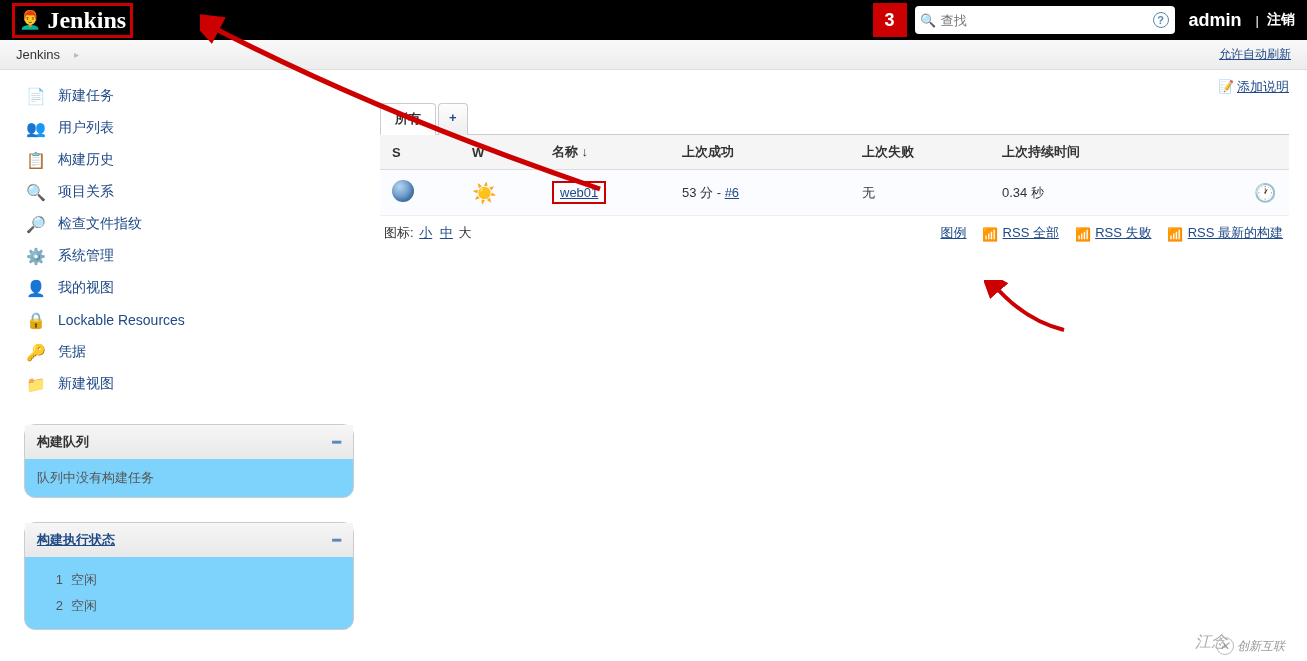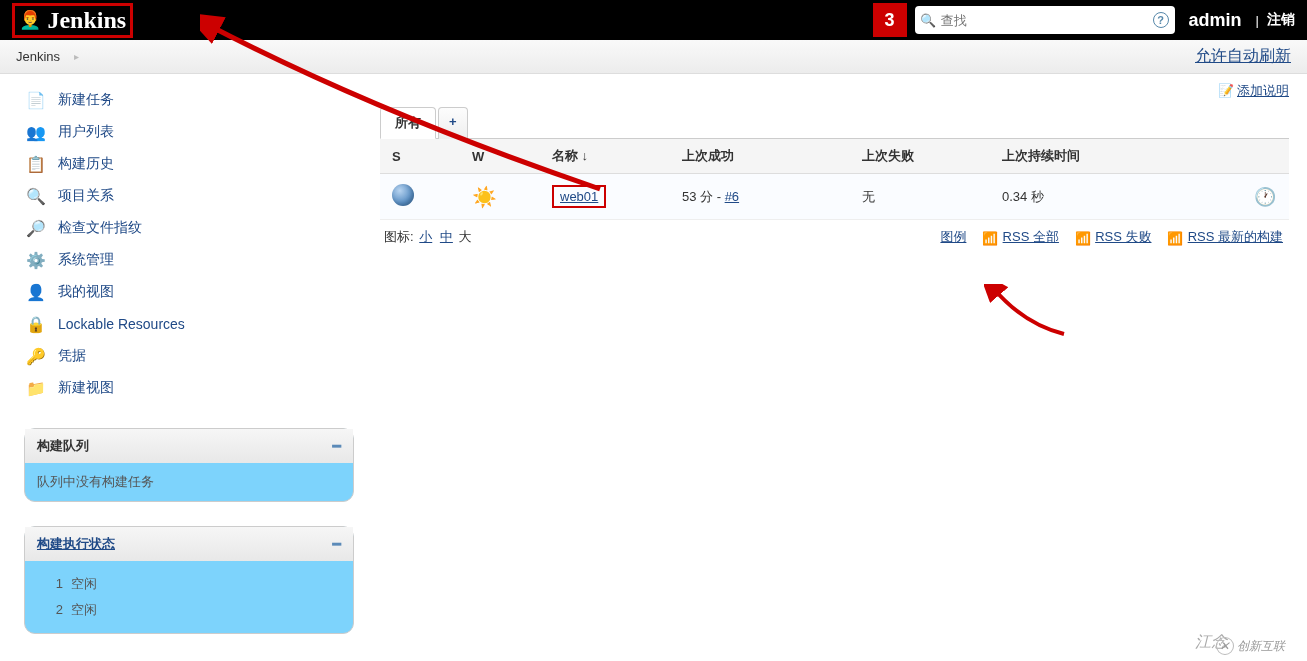--- a/index.html
+++ b/index.html
@@ -16,21 +16,21 @@
     .search-input { border: none; outline: none; font-size: 13px; flex: 1; color: #999; background: transparent; }
     .help-icon { color: #5788aa; margin-left: 6px; border: 1px solid #5788aa; border-radius: 50%; width: 16px; height: 16px; display: flex; align-items: center; justify-content: center; font-size: 11px; font-weight: bold; }
     .header-user { color: #ffffff; font-weight: bold; margin: 0 14px; font-size: 18px; }
     .header-sep { color: #fff; }
     .header-logout { color: #fff; font-weight: bold; margin-left: 8px; font-size: 14px; }
 
     .breadcrumb-bar { background: linear-gradient(#f9f9f9,#ececec); border-bottom: 1px solid #ddd; padding: 6px 16px; font-size: 13px; display: flex; align-items: center; }
     .breadcrumb-bar .crumb { color: #333; margin-right: 14px; }
     .breadcrumb-bar .sep { color: #bbb; font-size: 10px; }
     .breadcrumb-right { margin-left: auto; }
-    .breadcrumb-right a { color: #204a87; text-decoration: underline; font-size: 16px; }
+    .breadcrumb-right a { color: #204a87; text-decoration: underline; font-size: 12px; }
 
     .layout { display: flex; }
     .sidebar { width: 370px; padding: 10px 16px 20px 24px; }
     .side-item { display: flex; align-items: center; padding: 6px 0; cursor: pointer; }
     .side-item .ico { width: 24px; height: 20px; display: flex; align-items: center; justify-content: center; margin-right: 10px; font-size: 16px; }
     .side-item a { color: #204a87; text-decoration: none; font-size: 14px; }
 
     .panel { border: 1px solid #ccc; border-radius: 11px; margin-top: 24px; background: #7dd3fc; }
     .panel-hd { background: linear-gradient(#f6f6f6,#e8e8e8); padding: 8px 12px; font-weight: bold; display: flex; align-items: center; justify-content: space-between; }
     .panel-hd .collapse { color: #5b8ab8; font-weight: bold; font-size: 14px; }

